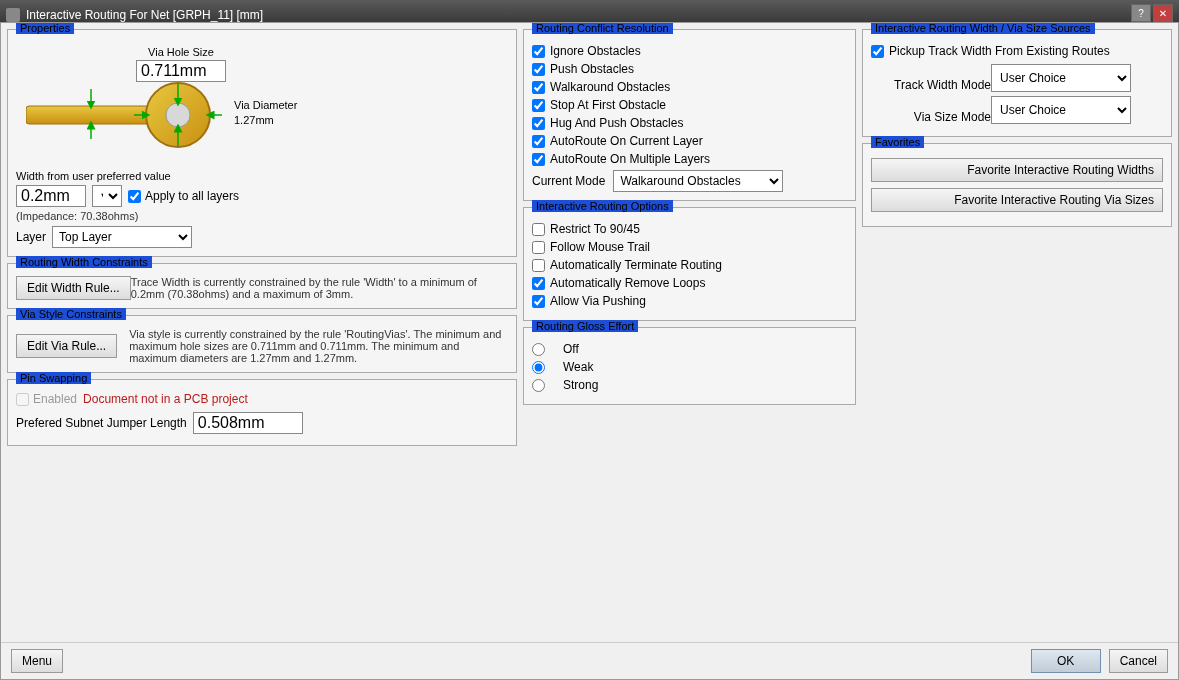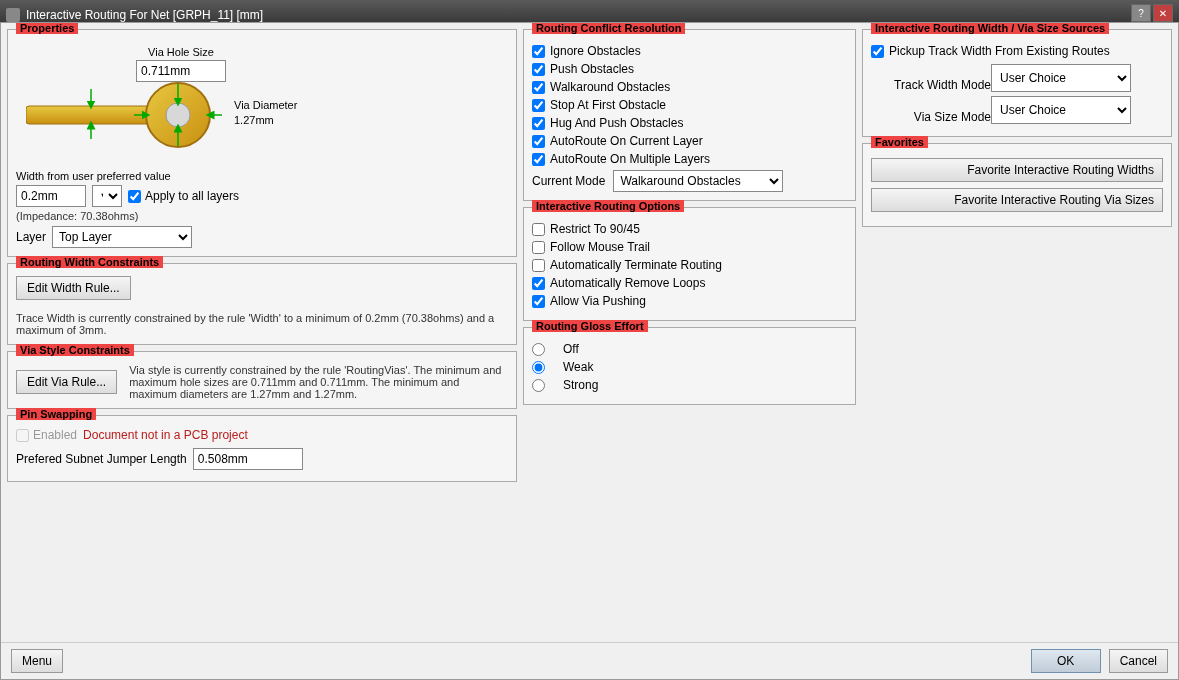--- a/index.html
+++ b/index.html
@@ -81,43 +81,43 @@
     .group-box {
       border: 1px solid #aaa;
       background: #f5f5f5;
       padding: 6px 8px 8px 8px;
       position: relative;
     }
     .group-box-title {
       position: absolute;
       top: -8px;
       left: 8px;
-      background: #ef4444;
+      background: #1d4ed8;
       padding: 0 4px;
-      font-weight: bold;
+      font-weight: normal;
       font-size: 11px;
     }
     .properties-box {
       padding-top: 14px;
     }
     .width-from-label {
       font-size: 11px;
       margin-bottom: 3px;
     }
     .inline-row {
       display: flex;
       align-items: center;
       gap: 6px;
       margin-bottom: 3px;
     }
     .input-field {
       border: 1px solid #888;
       background: #fff;
       padding: 2px 4px;
-      font-size: 12px;
+      font-size: 16px;
       height: 22px;
     }
     .input-small {
       width: 70px;
     }
     select.dropdown {
       border: 1px solid #888;
       background: #fff;
       padding: 2px 2px;
       font-size: 12px;
@@ -343,21 +343,21 @@
           <span>Layer</span>
           <select class="dropdown" style="width:140px;">
             <option>Top Layer</option>
             <option>Bottom Layer</option>
           </select>
         </div>
       </div>
 
       <div class="group-box">
         <span class="group-box-title">Routing Width Constraints</span>
-        <div style="display:flex; align-items:flex-start; gap:12px; padding-top:6px;flex-direction:column;">
+        <div style="display:flex; align-items:flex-start; gap:0; padding-top:6px;">
           <button class="btn">Edit Width Rule...</button>
           <span class="constraint-text">Trace Width is currently constrained by the rule 'Width' to a minimum of 0.2mm (70.38ohms) and a maximum of 3mm.</span>
         </div>
       </div>
 
       <div class="group-box">
         <span class="group-box-title">Via Style Constraints</span>
         <div style="display:flex; align-items:center; gap:12px; padding-top:6px;">
           <button class="btn">Edit Via Rule...</button>
           <span class="constraint-text">Via style is currently constrained by the rule 'RoutingVias'. The minimum and maximum hole sizes are 0.711mm and 0.711mm. The minimum and maximum diameters are 1.27mm and 1.27mm.</span>

